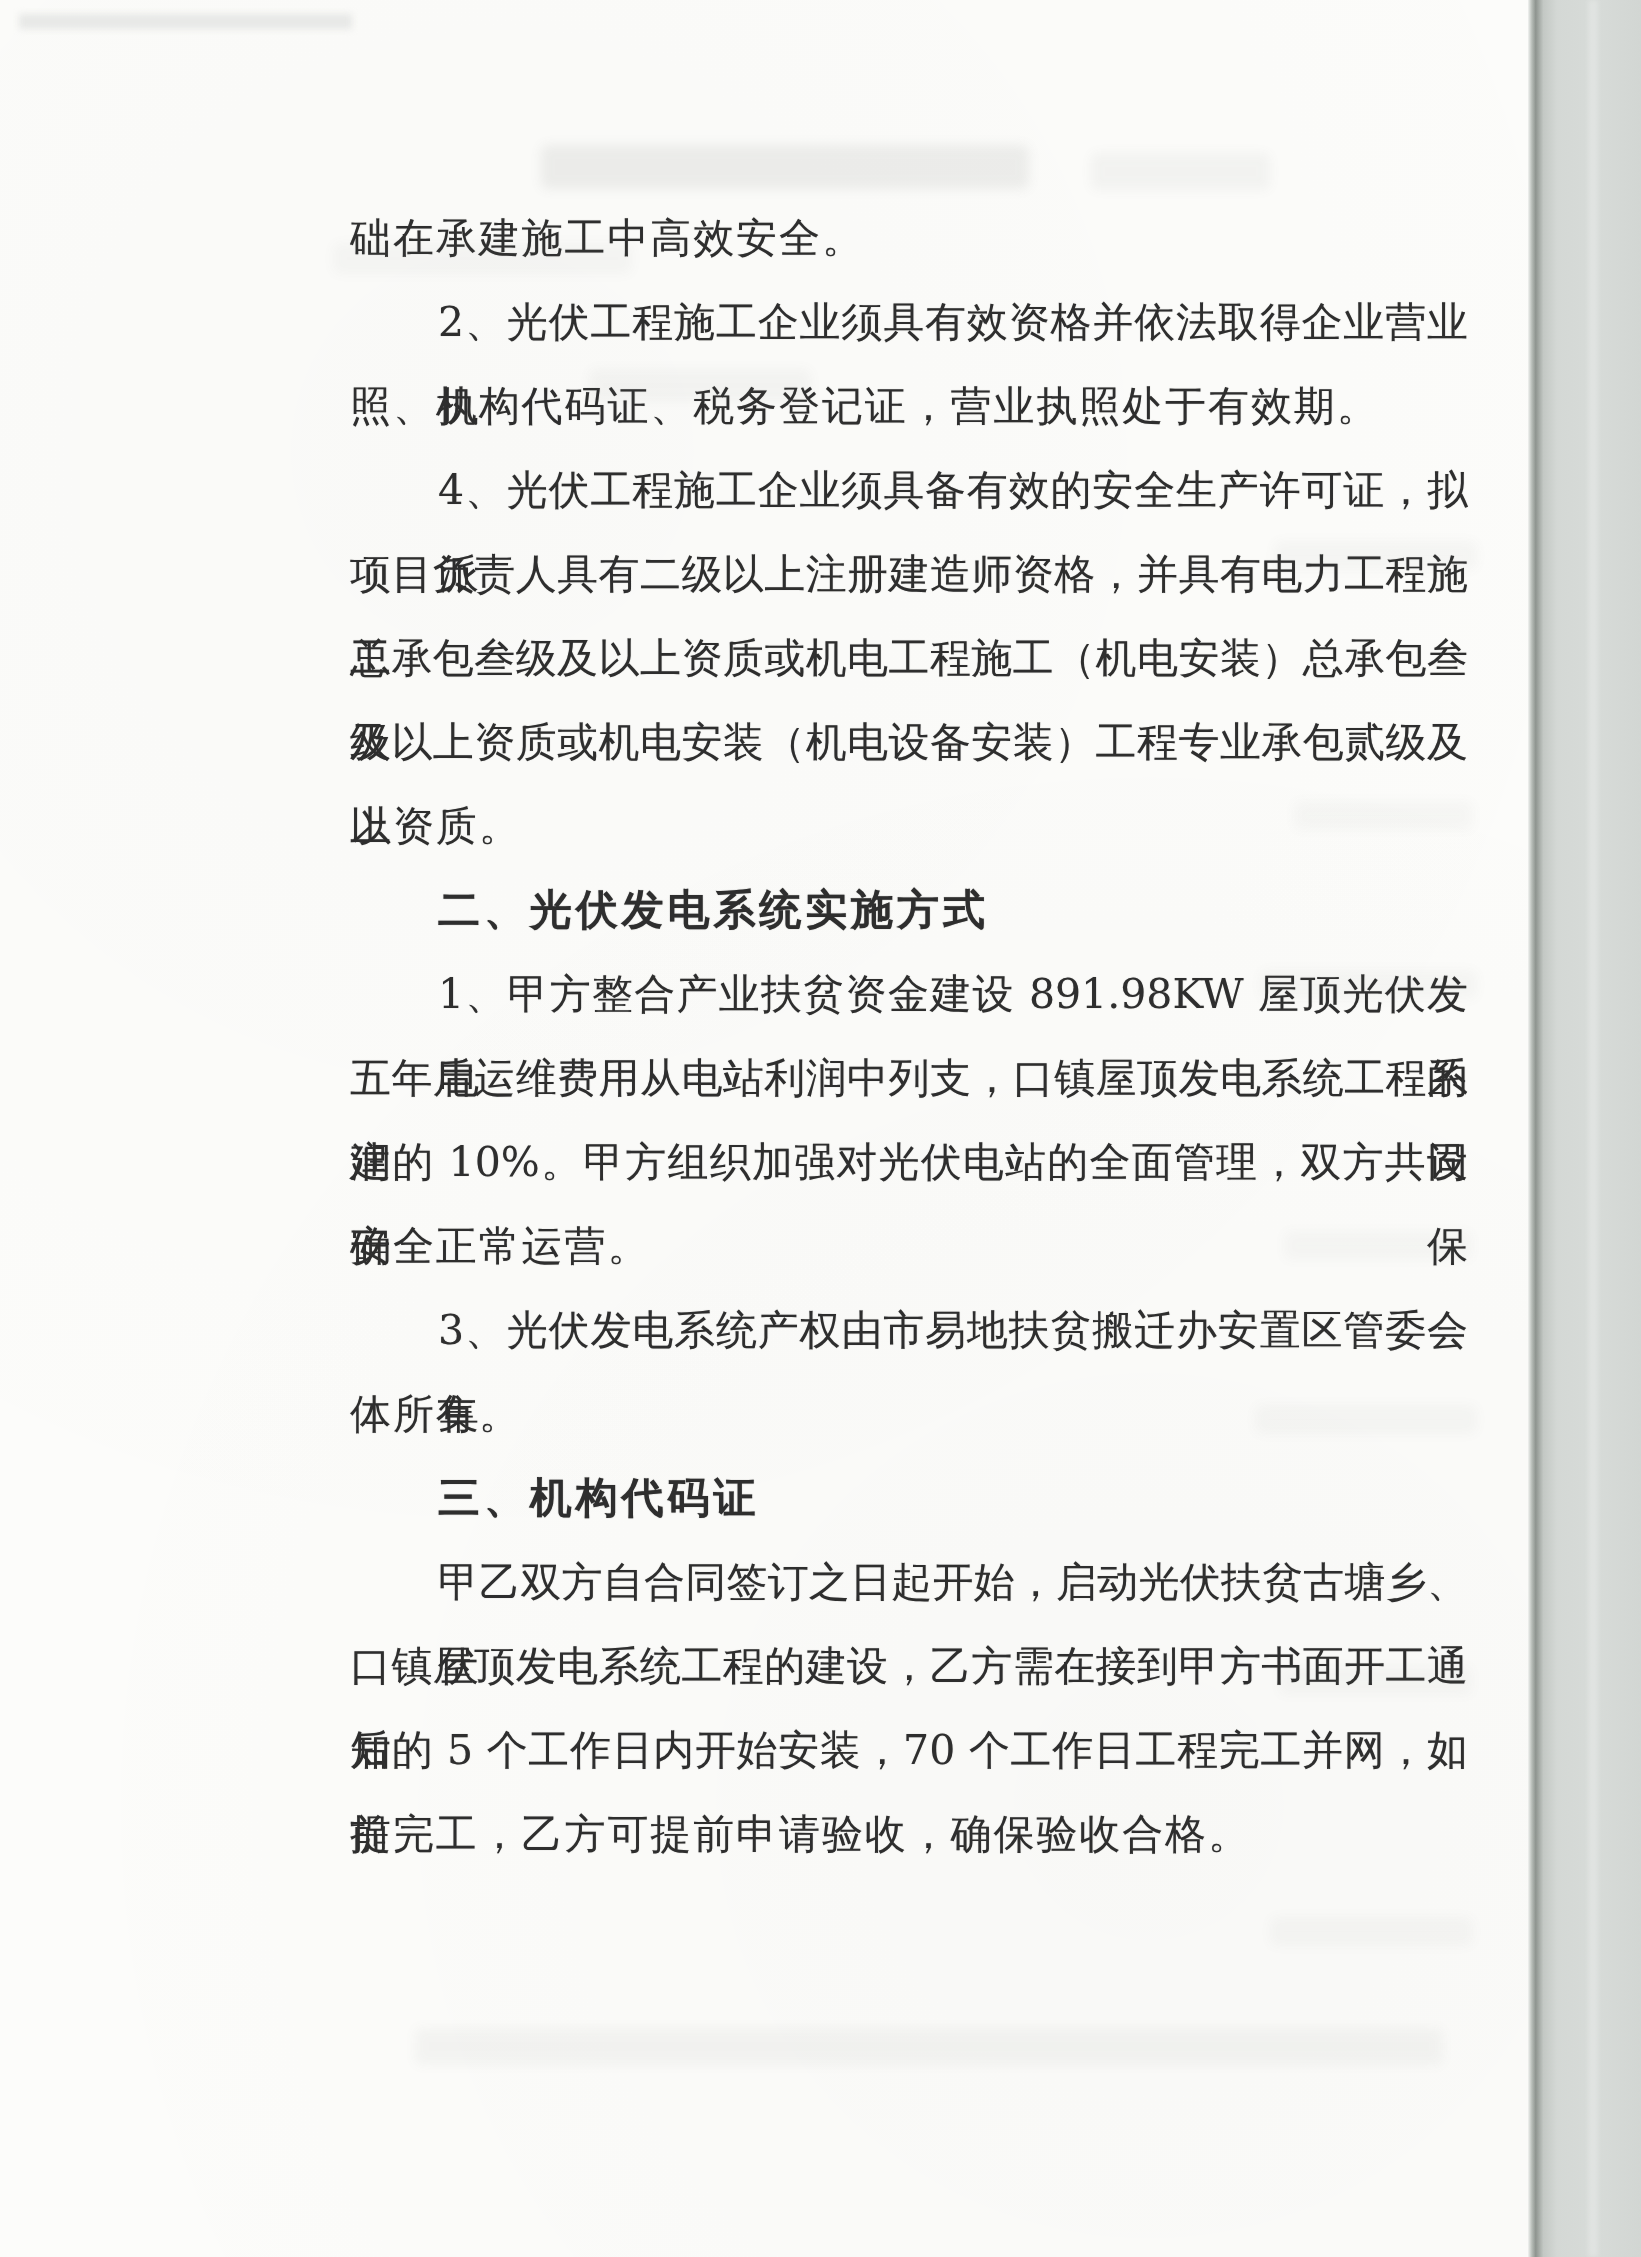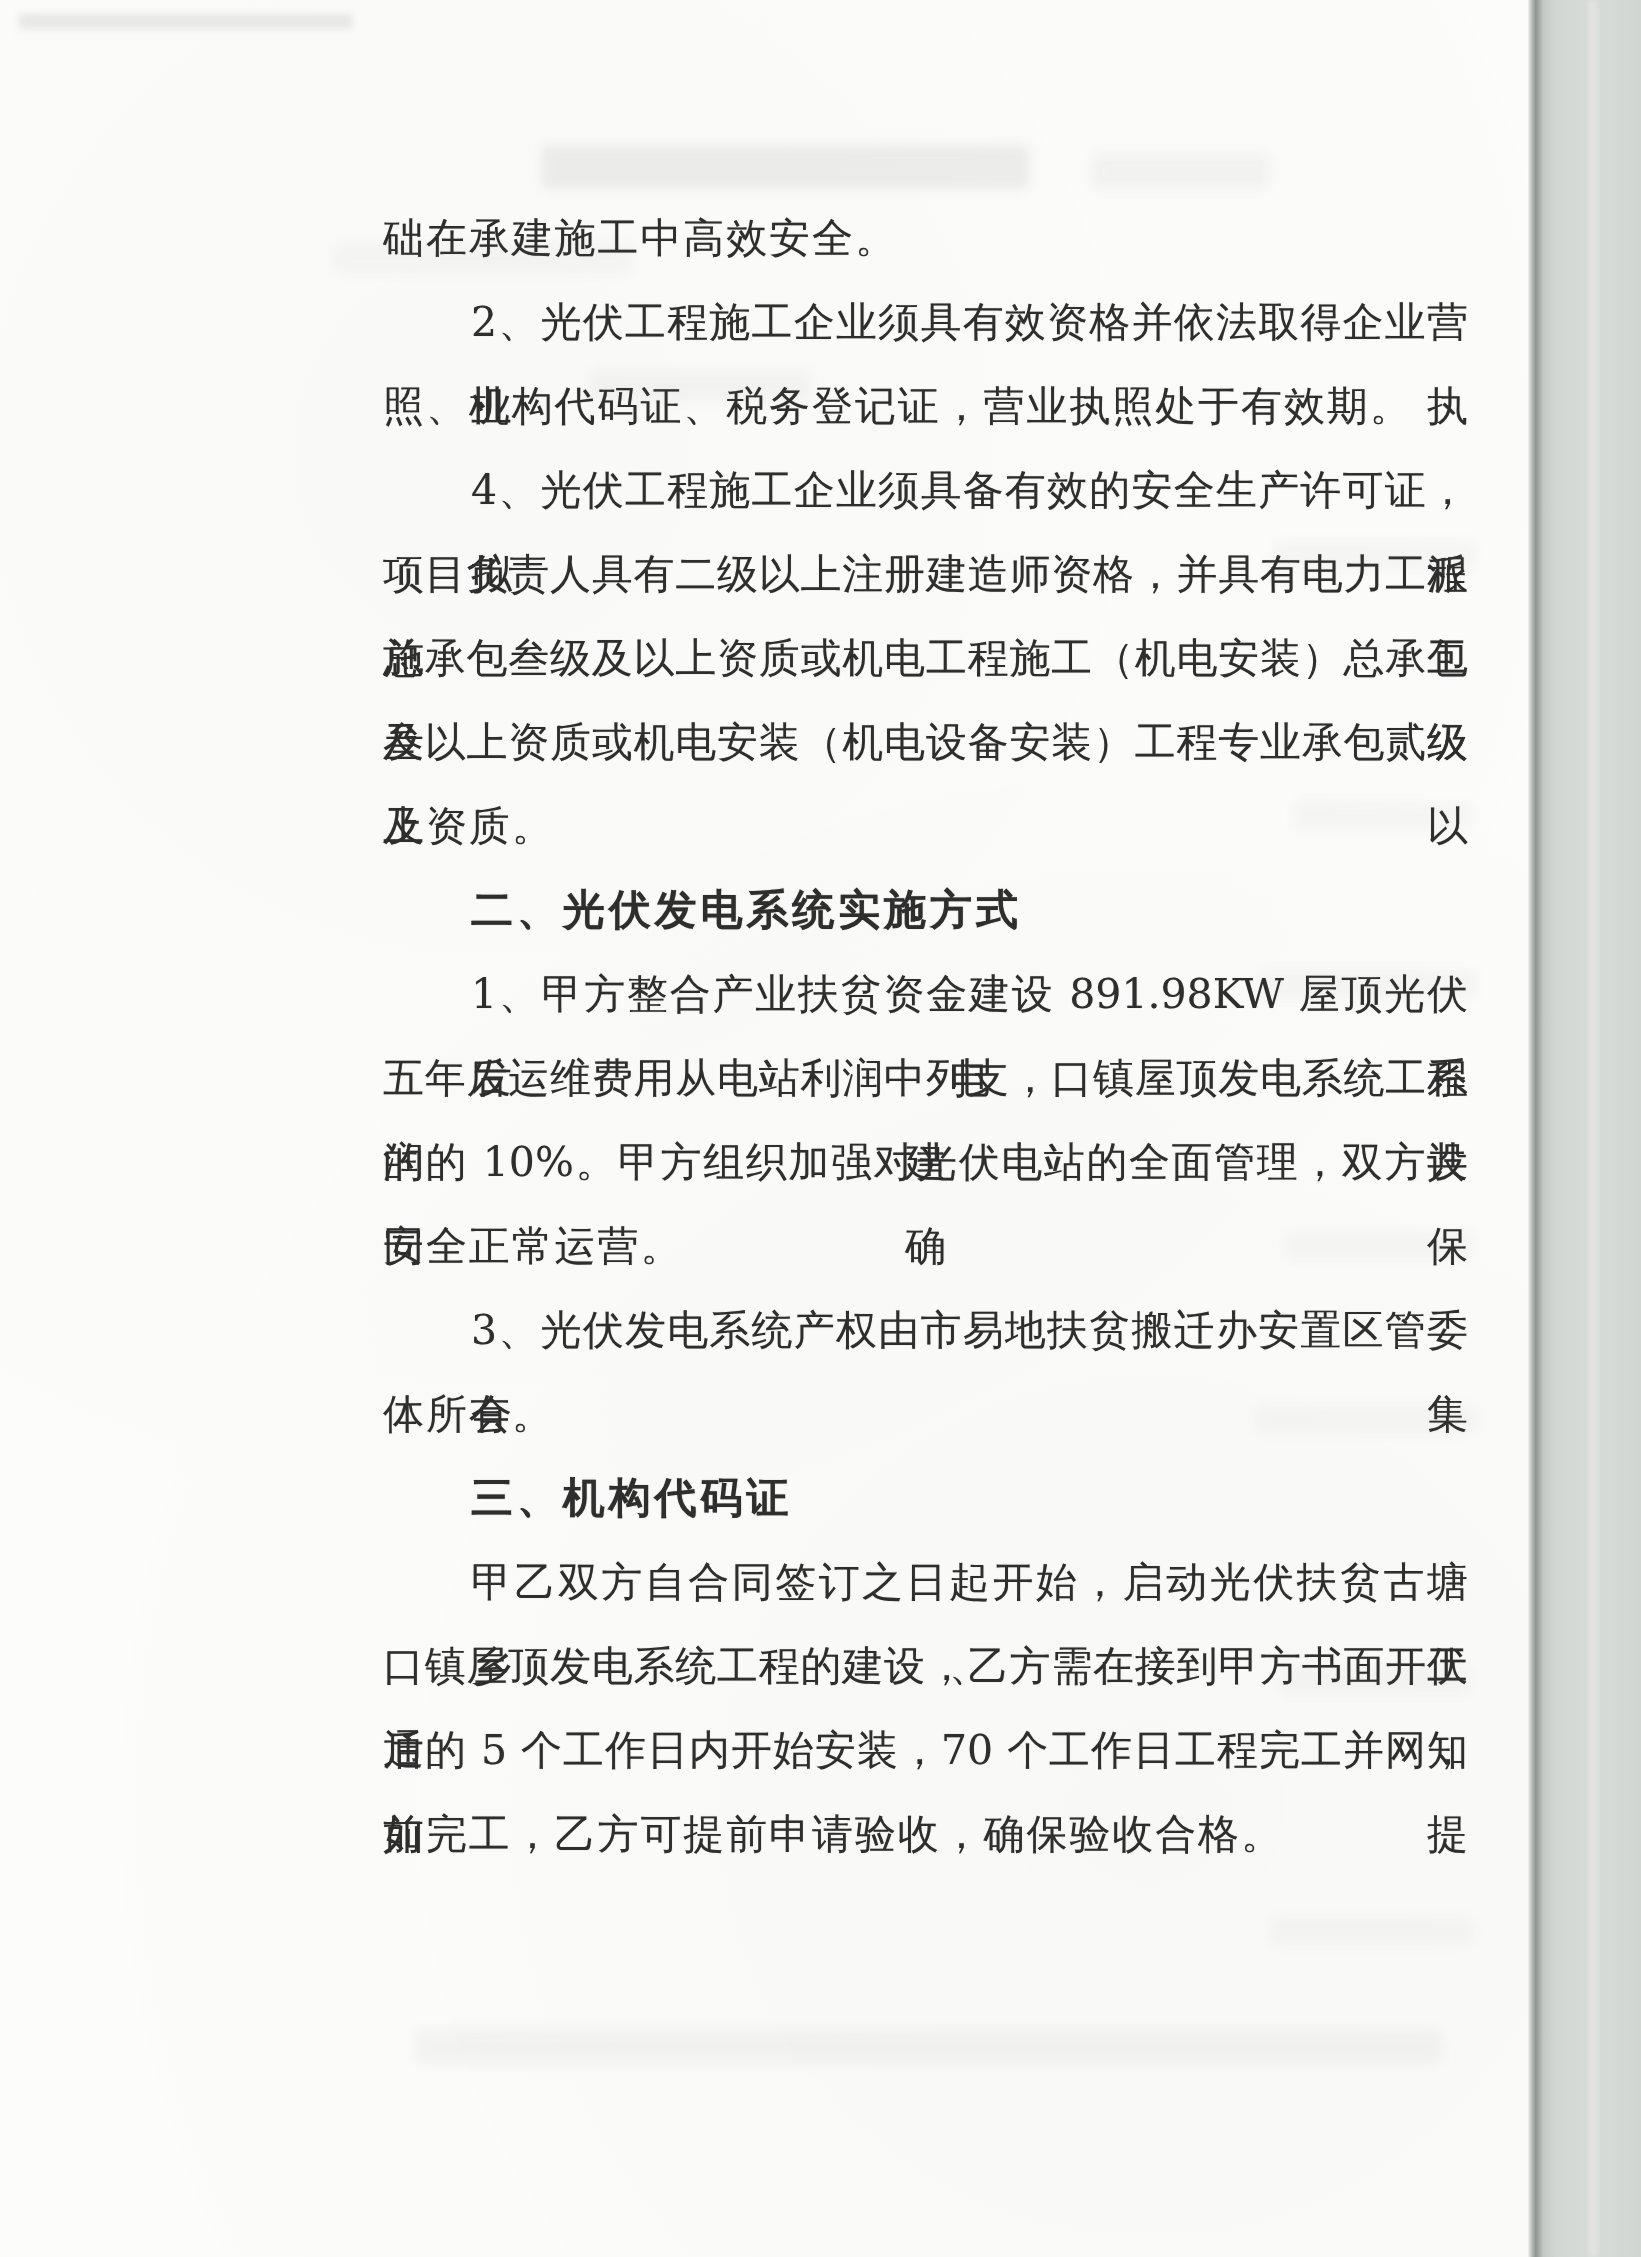--- a/index.html
+++ b/index.html
@@ -55,21 +55,20 @@
     width: 1118px;
     color: #2e2e2e;
   }
   .line {
     height: 84px;
     line-height: 84px;
     font-size: 41px;
     letter-spacing: 1.9px;
     white-space: nowrap;
     text-shadow: 0 0 1px rgba(40,40,40,0.35);
-    margin-left: 33px;
   }
   .line.indent { padding-left: 88px; }
   .line.fill {
     white-space: normal;
     text-align: justify;
     text-align-last: justify;
     letter-spacing: 0;
   }
   .line.heading {
     font-family: "DejaVu Sans", "Liberation Sans", sans-serif;

